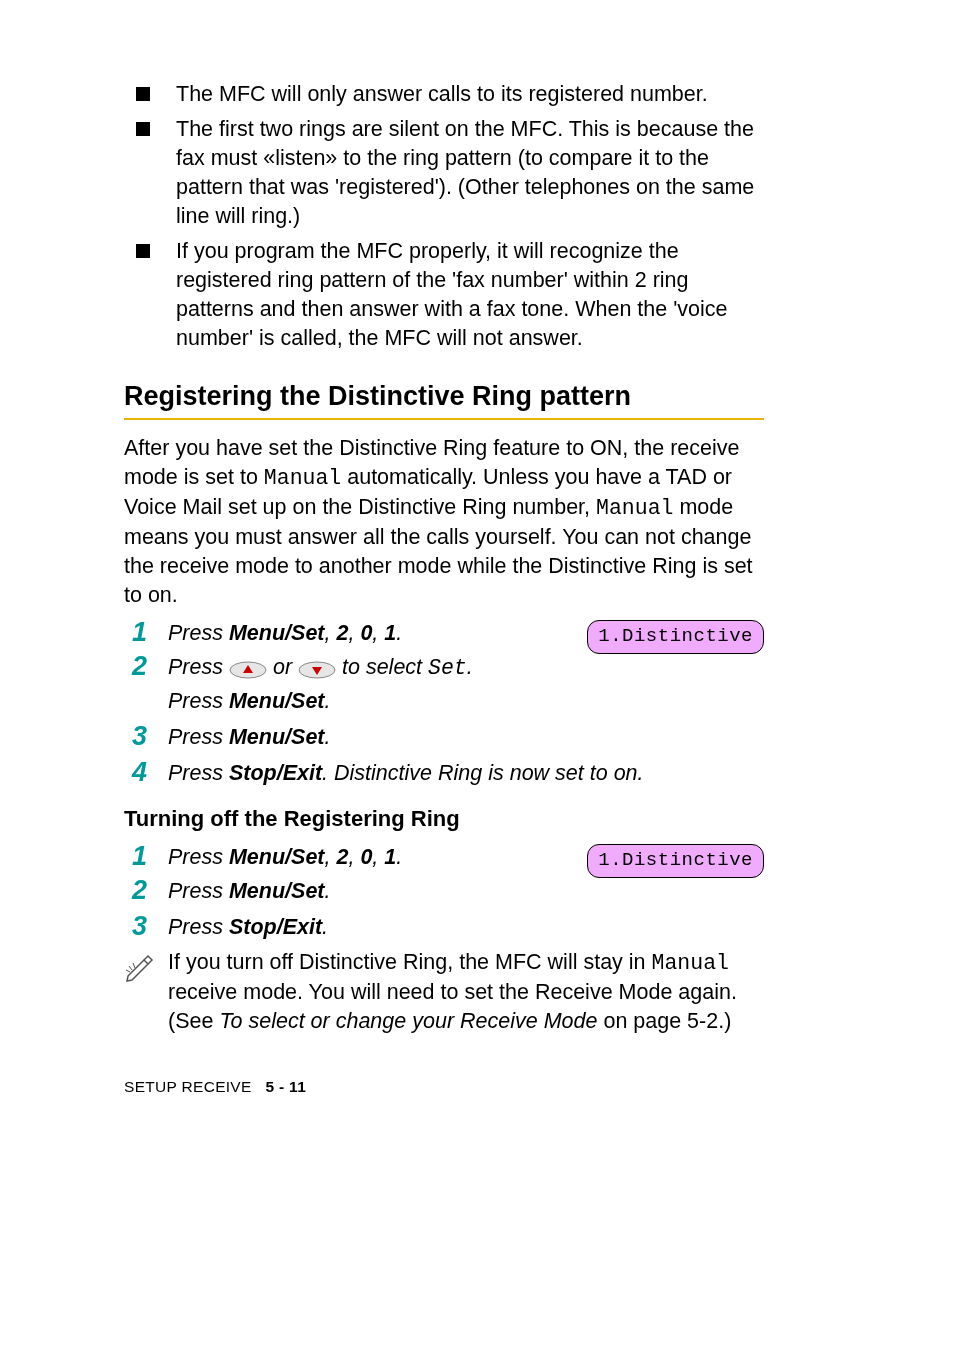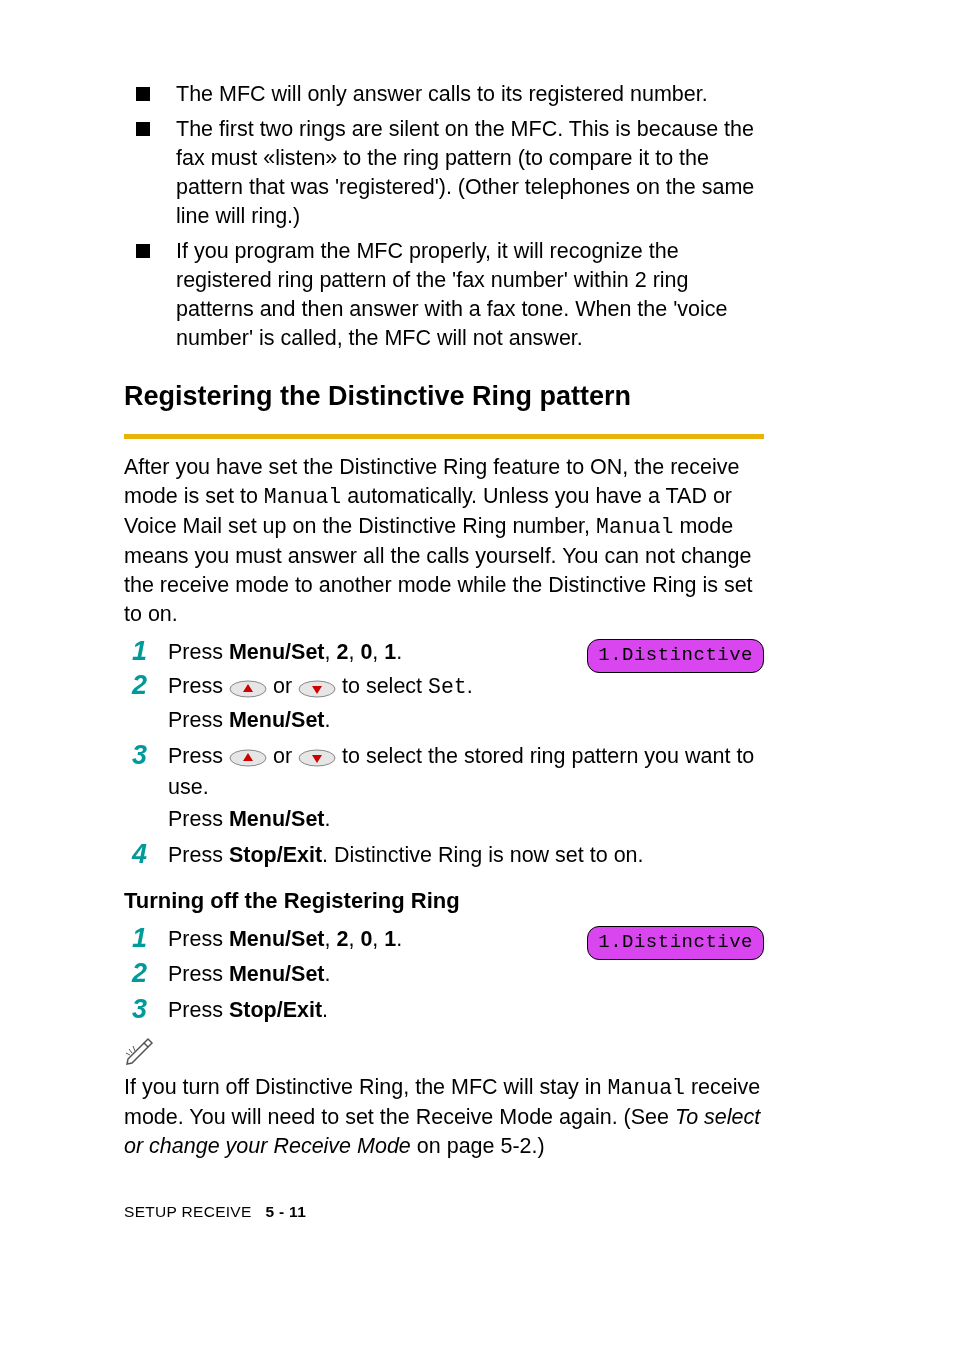--- a/index.html
+++ b/index.html
@@ -2,34 +2,34 @@
 <html><head>
 <meta charset="utf-8">
 <style>
   * { box-sizing: border-box; margin: 0; padding: 0; }
   html, body { width: 954px; background: #fff; font-family: Arial, Helvetica, sans-serif; color: #000; }
   .page { padding: 80px 88px 60px 124px; width: 852px; }
   .bullet-list { margin-bottom: 28px; }
   .bullet-item { display: flex; margin-bottom: 6px; line-height: 1.35; font-size: 21.5px; }
   .bullet-sq { width: 14px; height: 14px; background: #000; flex: 0 0 14px; margin-top: 7px; margin-right: 26px; margin-left: 12px; }
   .bullet-text { flex: 1; }
-  .h-section { font-size: 27px; font-weight: bold; border-bottom: 5px solid #eab308; padding-bottom: 22px; margin-bottom: 14px; }
+  .h-section { font-size: 27px; font-weight: bold; border-bottom: 2px solid #eab308; padding-bottom: 6px; margin-bottom: 14px; }
   .h-sub { font-size: 27px; font-weight: bold; margin-bottom: 12px; }
   .para { font-size: 21.5px; line-height: 1.35; margin-bottom: 8px; }
   .mono { font-family: "Courier New", Courier, monospace; }
   .step { display: flex; margin-bottom: 4px; font-size: 21.5px; line-height: 1.4; align-items: flex-start; }
   .step-num { font-family: Arial, Helvetica, sans-serif; font-style: italic; font-weight: bold; font-size: 27px; color: #009a9a; width: 44px; flex: 0 0 44px; text-align: left; padding-left: 8px; line-height: 1.1; }
-  .step-body { flex: 1; }
+  .step-body { flex: 1; font-style: italic; }
   .step-line { margin-bottom: 2px; }
   .arrow-btn { display: inline-block; vertical-align: middle; }
   .arrow-svg { display: inline-block; vertical-align: middle; }
   .lcd-wrap { position: relative; }
-  .lcd { position: absolute; right: 0; top: 2px; border: 1.5px solid #000; border-radius: 12px; padding: 2px 10px 3px 10px; font-family: "Courier New", Courier, monospace; font-size: 19px; letter-spacing: 0.5px; white-space: nowrap; background: #d946ef; }
+  .lcd { position: absolute; right: 0; top: 2px; border: 1.5px solid #000; border-radius: 12px; padding: 2px 10px 3px 10px; font-family: "Courier New", Courier, monospace; font-size: 19px; letter-spacing: 0.5px; white-space: nowrap; background: #f0abfc; }
   .h-minor { font-size: 22px; font-weight: bold; margin-top: 18px; margin-bottom: 10px; }
-  .note-row { display: flex; align-items: flex-start; font-size: 21.5px; line-height: 1.35; margin-top: 6px; flex-direction: column; }
+  .note-row { display: flex; align-items: flex-start; font-size: 21.5px; line-height: 1.35; margin-top: 6px; }
   .note-icon { width: 36px; flex: 0 0 36px; margin-right: 8px; padding-top: 2px; }
   .note-body { flex: 1; }
   .italic { font-style: italic; }
   .footer { text-align: left; font-size: 15.5px; margin-top: 42px; letter-spacing: 0.3px; }
   .footer .b { font-weight: bold; }
   .bold { font-weight: bold; }
 </style>
 </head>
 <body>
 
@@ -88,37 +88,20 @@
       <div class="step-line">
         <span>Press </span><span class="bold">Menu/Set</span><span>.</span>
       </div>
     </div>
   </div>
 
   <div class="step">
     <div class="step-num">3</div>
     <div class="step-body">
       <div class="step-line">
-        <span>Press </span>
-        <span class="arrow-btn">
-          <svg class="arrow-svg" width="38" height="18" viewBox="0 0 38 18">
-              <ellipse cx="19" cy="9" rx="18" ry="8" fill="#e6e6e6" stroke="#888" stroke-width="1"></ellipse>
-              <polygon points="19,4 14,12 24,12" fill="#c00"></polygon>
-            </svg>
-        </span>
-        <span> or </span>
-        <span class="arrow-btn">
-          <svg class="arrow-svg" width="38" height="18" viewBox="0 0 38 18">
-              <ellipse cx="19" cy="9" rx="18" ry="8" fill="#e6e6e6" stroke="#888" stroke-width="1"></ellipse>
-              <polygon points="19,14 14,6 24,6" fill="#c00"></polygon>
-            </svg>
-        </span>
-        <span> to select the stored ring pattern you want to use.</span>
-      </div>
-      <div class="step-line">
         <span>Press </span><span class="bold">Menu/Set</span><span>.</span>
       </div>
     </div>
   </div>
 
   <div class="step">
     <div class="step-num">4</div>
     <div class="step-body">
       <span>Press </span><span class="bold">Stop/Exit</span><span>. Distinctive Ring is now set to on.</span>
     </div>

